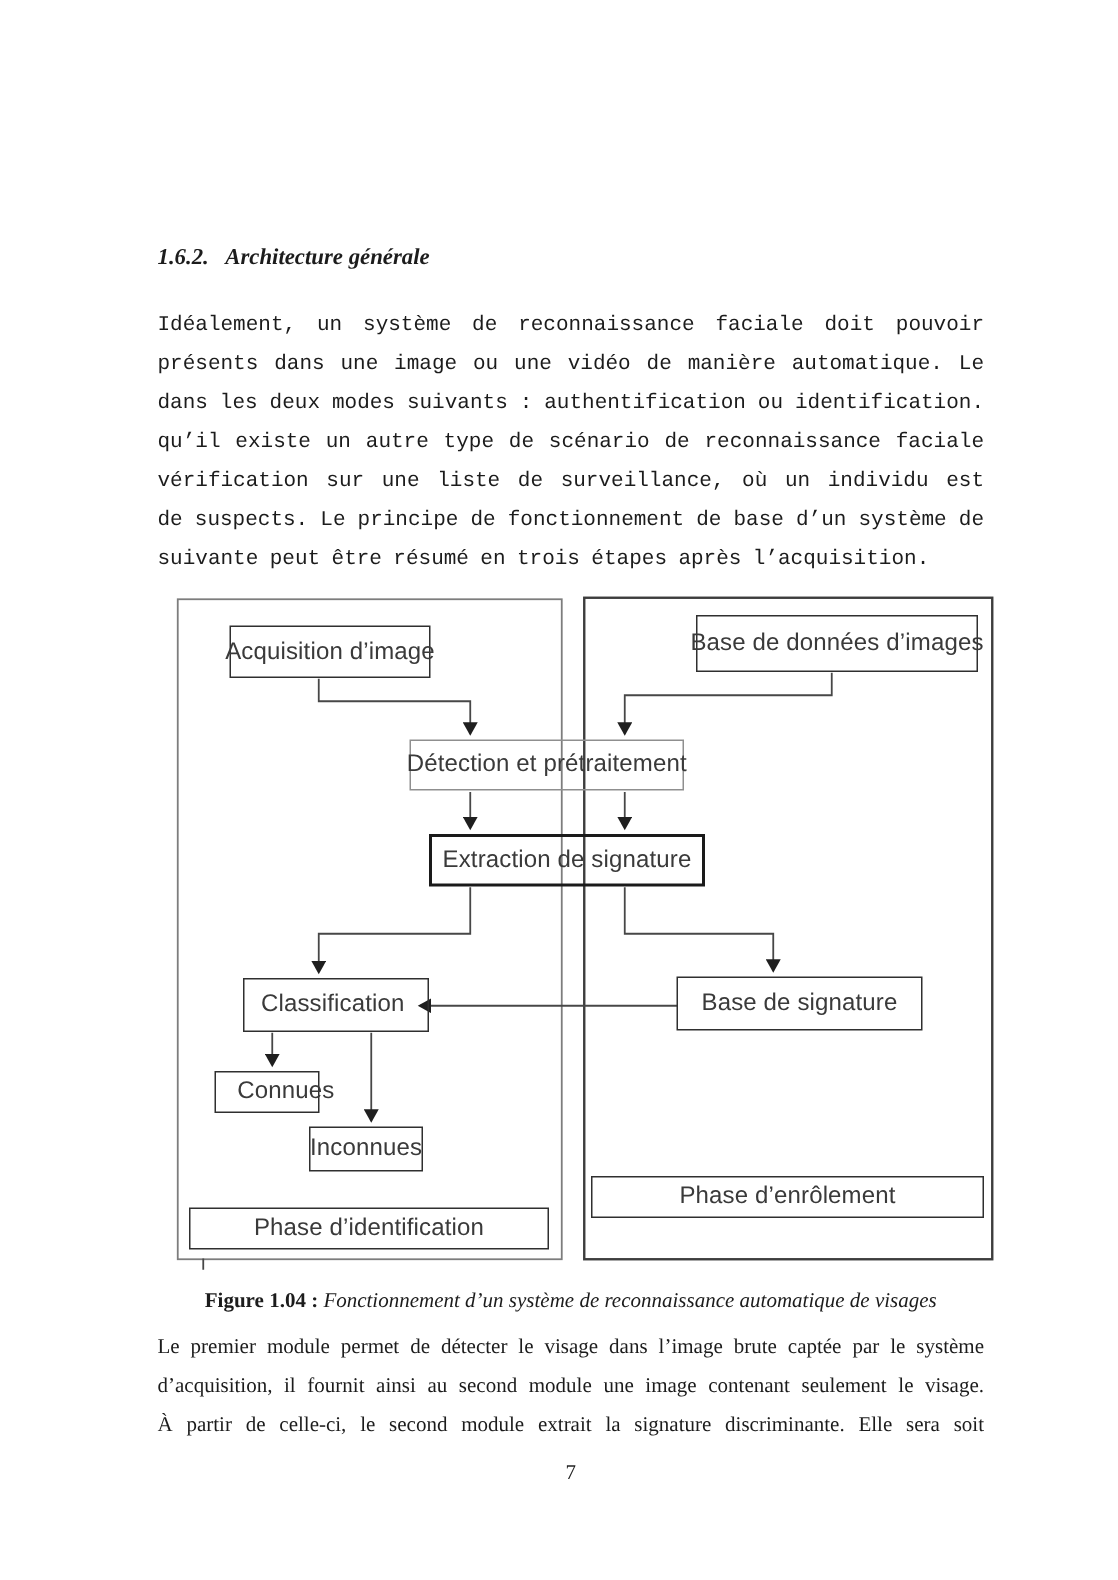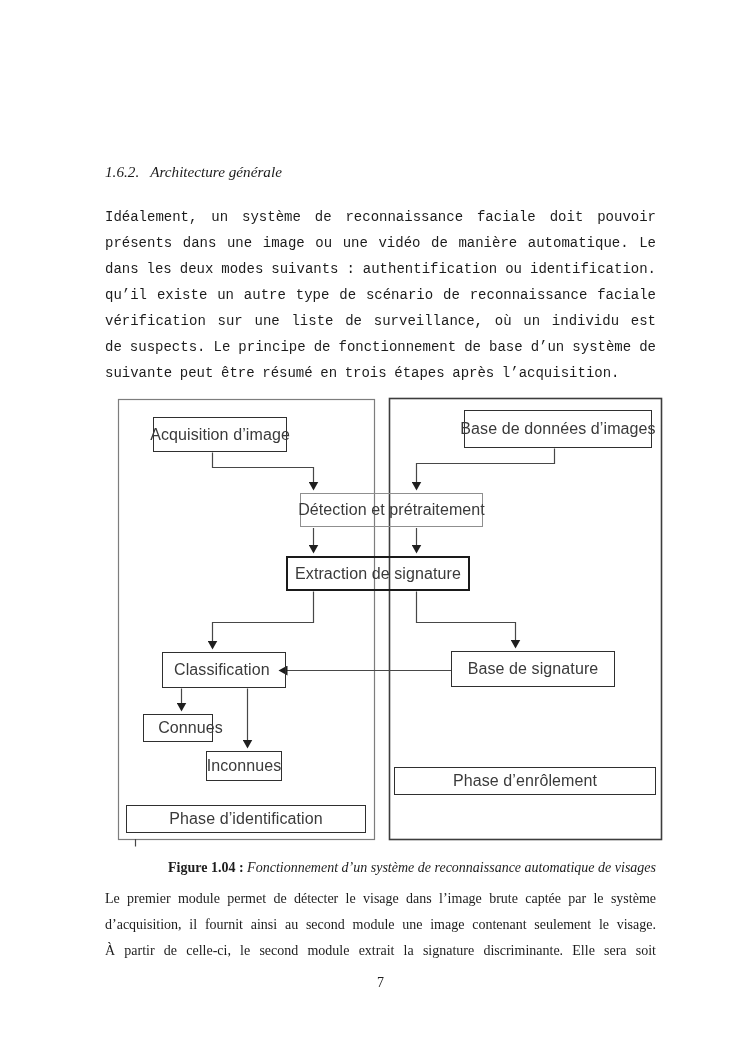--- a/index.html
+++ b/index.html
@@ -3,49 +3,49 @@
 <meta charset="utf-8">
 <style>
   html,body{margin:0;padding:0;background:#ffffff;}
   .page{
     position:relative;width:745px;height:1053px;background:#ffffff;
     font-family:"Liberation Serif", serif;color:#1c1c1c;overflow:hidden;
   }
   .abs{position:absolute;}
   
   .textcol{left:105px;width:551px;}
-  .heading{top:160px;font-size:15.2px;line-height:24px;font-weight:normal;font-style:italic;}
+  .heading{top:160px;font-size:15.2px;line-height:24px;font-weight:bold;font-style:italic;}
   .heading .hnum{display:inline-block;margin-right:11px;}
   .para{font-size:14px;line-height:26px;word-spacing:-0.8px;}
   #para1{top:204px;font-family:Liberation Mono, monospace;}
   #para2{top:886px;}
   .para .ln{text-align:justify;text-align-last:justify;height:26px;overflow:hidden;}
   .para .ln.lastln{text-align-last:left;}
-  .caption{top:856px;font-size:14px;line-height:24px;text-align:right;white-space:nowrap;}
+  .caption{top:856px;font-size:14px;line-height:24px;text-align:center;white-space:nowrap;}
   .caption .clabel{font-weight:bold;font-style:normal;}
   .caption .ctext{font-style:italic;}
   .pagenum{top:972px;font-size:14px;line-height:22px;text-align:center;}
   
   .connectors{left:0;top:0;}
   .dbox{
     position:absolute;box-sizing:border-box;border:1.5px solid #2f2f2f;background:transparent;
     display:flex;align-items:center;justify-content:center;
     font-family:"Liberation Sans", sans-serif;font-size:16px;color:#3a3a3a;
     white-space:nowrap;letter-spacing:0.1px;text-align:right;
   }
   #b-acq {left:153px;top:417px;width:134px;height:35px;}
   #b-bdd {left:464px;top:410px;width:188px;height:38px;}
-  #b-det {left:300px;top:493px;width:183px;height:34px;border:1px solid #8f8f8f;}
+  #b-det {left:273px;top:493px;width:183px;height:34px;border:1px solid #8f8f8f;}
   #b-ext {left:286px;top:556px;width:184px;height:35px;border:2px solid #1a1a1a;}
   #b-cla {left:162px;top:652px;width:124px;height:36px;justify-content:flex-start;padding-left:11px;}
   #b-bsig{left:451px;top:651px;width:164px;height:36px;}
   #b-con {left:143px;top:714px;width:70px;height:28px;padding-left:25px;}
   #b-inc {left:206px;top:751px;width:76px;height:30px;}
   #b-pid {left:126px;top:805px;width:240px;height:28px;}
-  #b-pen {left:394px;top:767px;width:262px;height:28px;}
+  #b-pen {left:394px;top:784px;width:262px;height:28px;}
 </style>
 </head>
 <body>
 
 <div class="page">
 
   <div class="abs textcol heading">
     <span class="hnum">1.6.2.</span><span>Architecture générale</span>
   </div>
 

